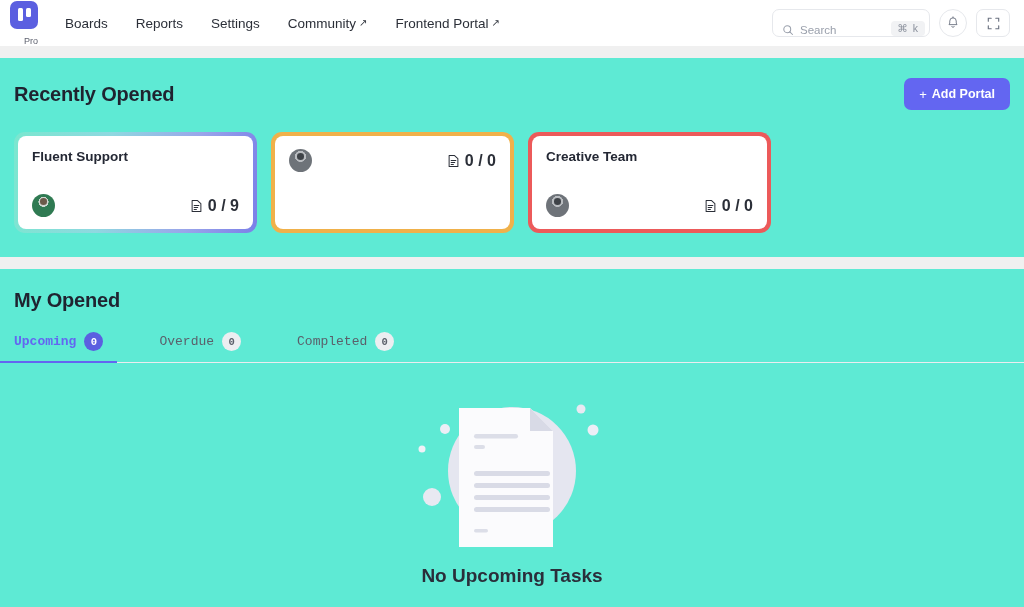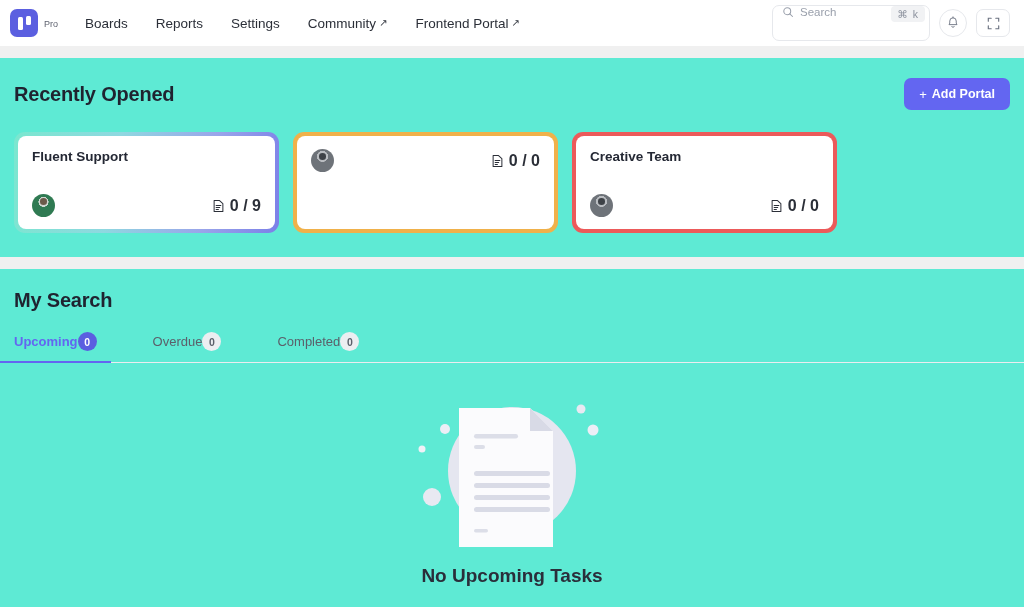--- a/index.html
+++ b/index.html
@@ -14,21 +14,21 @@
   .app { width: 1024px; height: 607px; display: flex; flex-direction: column; background:#f0f0f0; }
 
   
   .topbar {
     height: 46px; flex: 0 0 46px;
     background: #ffffff;
     display: flex; align-items: center;
     padding: 0 14px 0 10px;
     position: relative;
   }
-  .brand { display: flex; align-items: center; gap: 6px; margin-right: 14px; }
+  .brand { display: flex; align-items: flex-end; gap: 6px; margin-right: 14px; flex-direction: column; }
   .logo-mark {
     width: 28px; height: 28px; border-radius: 7px;
     background: #5b5fe0;
     display: flex; align-items: center; justify-content: center; gap: 3px;
   }
   .logo-bar { width: 5px; background: #fff; border-radius: 1.5px; }
   .logo-bar.a { height: 13px; }
   .logo-bar.b { height: 9px; align-self: flex-start; margin-top: 7px; }
   .pro-tag { font-size: 9px; color: #5f6370; margin-top: 1px; font-weight: 500; }
 
@@ -36,22 +36,22 @@
   .navlink {
     font-size: 13.5px; color: #2b2f38; padding: 7px 13px;
     border-radius: 7px; white-space: nowrap; cursor: pointer;
     display: inline-flex; align-items: center; gap: 3px;
   }
   .navlink.active { color: #6366f1; background: #eeeefc; font-weight: 600; }
   .ext-arrow { font-size: 10px; color: #2b2f38; line-height: 1; }
 
   .topbar-right { margin-left: auto; display: flex; align-items: center; gap: 9px; }
   .searchbox {
-    width: 158px; height: 36px; border: 1px solid #e6e8ec; border-radius: 7px;
-    display: flex; align-items: flex-start; padding: 0 4px 0 9px; background: #fff;
+    width: 158px; height: 28px; border: 1px solid #e6e8ec; border-radius: 7px;
+    display: flex; align-items: flex-end; padding: 0 4px 0 9px; background: #fff;
   }
   .search-ico { width: 12px; height: 12px; flex: 0 0 12px; margin-right: 6px; }
   .search-ph { font-size: 11.5px; color: #9aa0ac; flex: 1; }
   .kbd {
     background: #f1f2f4; color: #8b919d; border-radius: 4px;
     font-size: 10.5px; padding: 2.5px 6px; letter-spacing: 1px; line-height: 1;
   }
   .icon-btn-round {
     width: 28px; height: 28px; border-radius: 50%;
     border: 1px solid #e6e8ec; background:#fff;
@@ -75,21 +75,21 @@
   .add-board-btn {
     background: #6366f1; color: #fff; border: none; cursor: pointer;
     font-size: 12.5px; font-weight: 600; border-radius: 7px;
     padding: 9px 15px; display: inline-flex; align-items: center; gap: 5px;
     font-family: inherit;
   }
   .plus { font-size: 13px; font-weight: 400; line-height: 1; }
 
   
   .cards { display: flex; gap: 14px; padding: 22px 14px 24px 14px; }
-  .card-wrap { width: 265px; border-radius: 11px; padding: 4px; }
+  .card-wrap { width: 243px; border-radius: 11px; padding: 4px; }
   .card-wrap.g1 { background: linear-gradient(100deg, #7ae7cf 0%, #8fd8e0 38%, #9aa5ea 72%, #7b7fe8 100%); }
   .card-wrap.g2 { background: #f0b14a; }
   .card-wrap.g3 { background: #ec5a5a; }
   .card-inner {
     background: #fff; border-radius: 8px; height: 93px;
     padding: 13px 14px 12px 14px;
     display: flex; flex-direction: column; justify-content: space-between;
   }
   .card-title { font-size: 13.5px; font-weight: 700; color: #242834; }
   .card-foot { display: flex; align-items: center; justify-content: space-between; }
@@ -108,23 +108,23 @@
     border-radius:50%; background:#3e4247;
   }
   .count { display: flex; align-items: center; gap: 5px; font-size: 16px; font-weight: 700; color: #2b2f38; }
 
   
   .tabs { display: flex; gap: 0; padding: 0 14px; margin-top: 20px; position: relative; }
   .tabs::after {
     content:""; position:absolute; left:0; right:0; bottom:0; height:1px; background:#ececf0;
   }
   .tab {
-    display: flex; align-items: center; 
+    display: flex; align-items: center; gap: 8px;
     padding: 0 28px 12px 0; margin-right: 28px;
-    font-size: 13px; color: #5b606b; cursor: pointer; position: relative;
+    font-size: 13px; color: #5b606b; cursor: pointer; position: relative; font-family: Liberation Mono, monospace;
   }
   .tab.active { color: #6366f1; font-weight: 600; }
   .tab.active::after {
     content:""; position:absolute; left:-14px; right:14px; bottom:0; height:2.5px;
     background: #6366f1; z-index: 2;
   }
   .badge {
     min-width: 19px; height: 19px; border-radius: 50%;
     display: inline-flex; align-items: center; justify-content: center;
     font-size: 10.5px; font-weight: 600; background: #eceef1; color: #5b606b;
@@ -264,21 +264,21 @@
       </div>
 
     </div>
   </div>
 
   <div class="gap"></div>
 
   <div class="panel" style="flex:1; display:flex; flex-direction:column;">
 
     <div class="sec-head">
-      <div class="sec-title">My Search</div>
+      <div class="sec-title">My Opened</div>
     </div>
 
     <div class="tabs">
       <div class="tab active">
         <span>Upcoming</span>
         <span class="badge on">0</span>
       </div>
       <div class="tab">
         <span>Overdue</span>
         <span class="badge">0</span>

